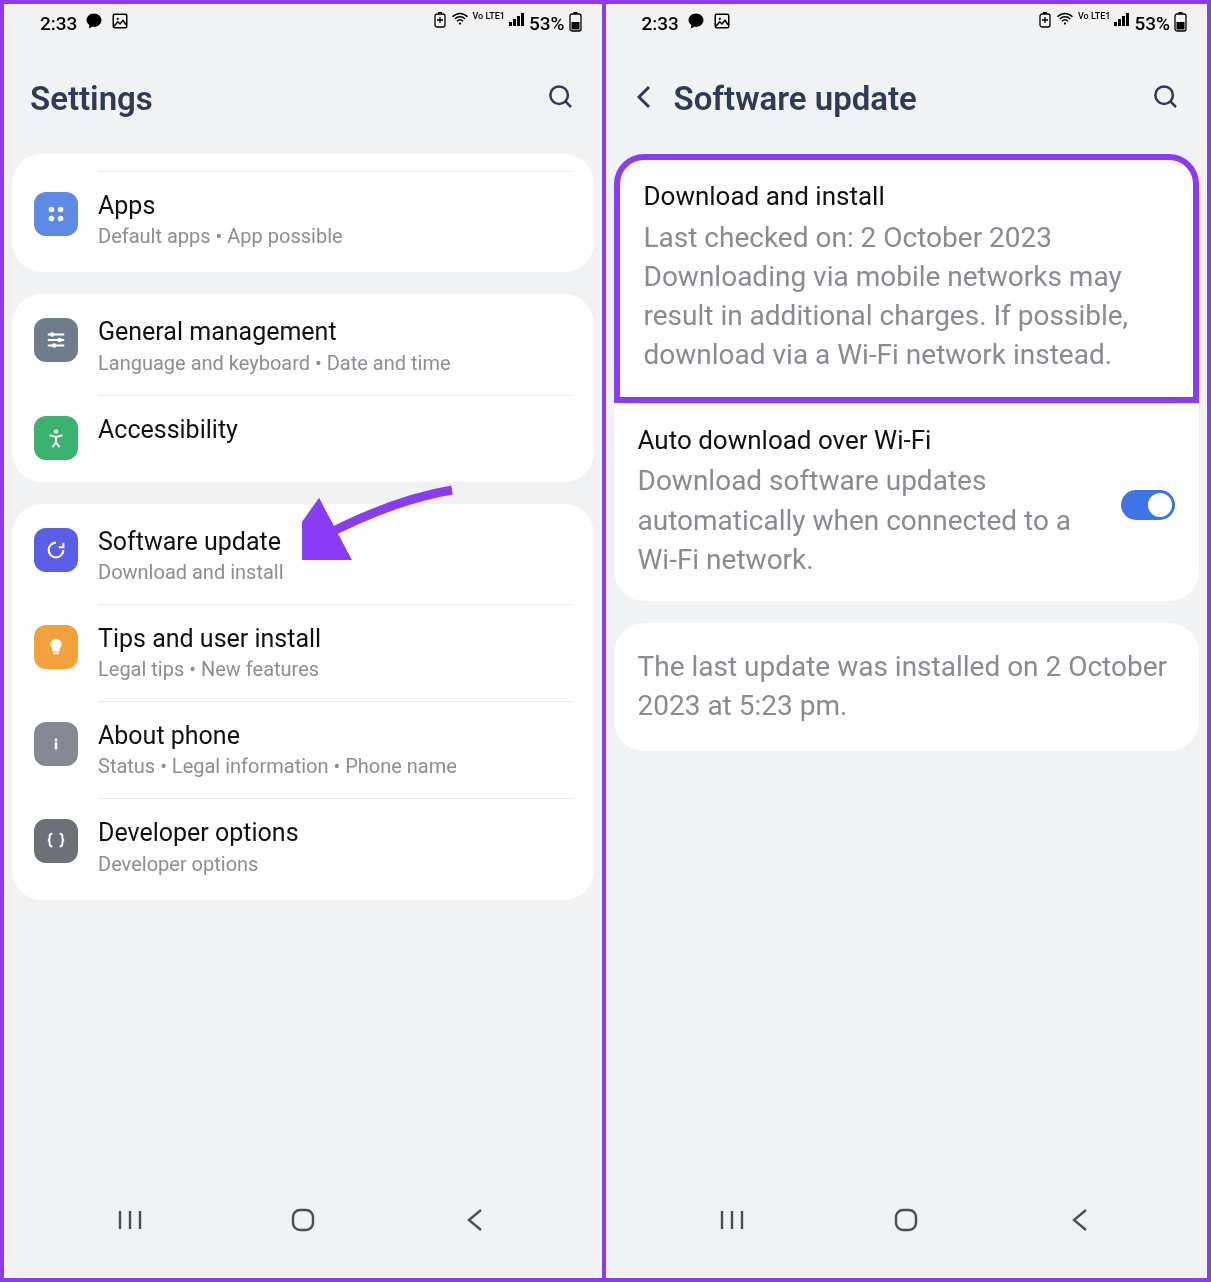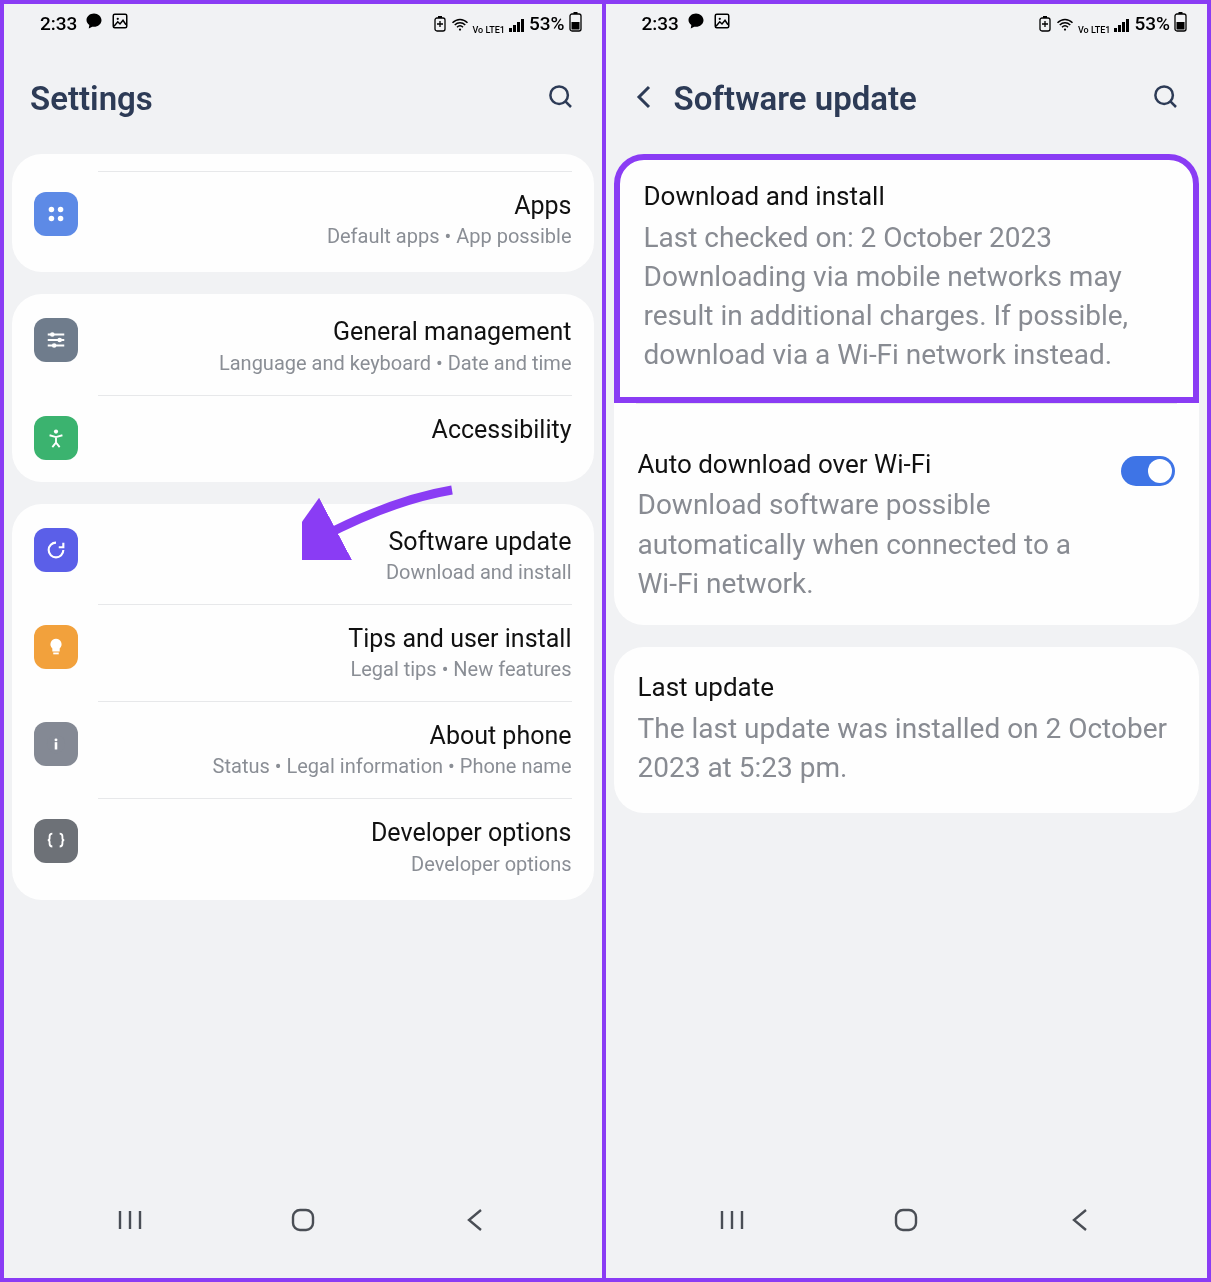--- a/index.html
+++ b/index.html
@@ -24,21 +24,21 @@
     display: flex;
     justify-content: space-between;
     align-items: center;
     padding: 8px 20px 4px;
     font-size: 19px;
     font-weight: 500;
     color: #000;
     margin-left: 16px;
   }
   .status-left { display:flex; align-items:center; gap:8px; }
-  .status-right { display:flex; align-items:flex-end; gap:4px; font-size:14px; }
+  .status-right { display:flex; align-items:flex-start; gap:4px; font-size:14px; }
   .status-right svg { flex-shrink:0; }
   .header {
     display: flex;
     align-items: center;
     padding: 40px 26px 36px;
     color: #2d3b56;
   }
   .header .back { margin-right: 18px; }
   .header-title {
     font-size: 33px;
@@ -52,21 +52,20 @@
     background: #fefefe;
     border-radius: 30px;
     margin-bottom: 22px;
     padding: 4px 0;
   }
   .row {
     display: flex;
     align-items: flex-start;
     padding: 18px 22px;
     position: relative;
-    text-align: right;
   }
   .row-icon {
     width: 44px; height:44px;
     border-radius: 12px;
     display:flex; align-items:center; justify-content:center;
     flex-shrink:0;
     margin-right: 20px;
     margin-top:2px;
   }
   .row-body { flex:1; min-width:0; }
@@ -101,21 +100,21 @@
     font-size: 26px;
     color: #111;
     line-height:1.3;
     margin-bottom:4px;
   }
   .item-sub {
     font-size: 28px;
     color: #888b92;
     line-height:1.4;
   }
-  .item.toggle { display:flex; align-items:flex-start; gap:18px;margin-top:24px; }
+  .item.toggle { display:flex; align-items:center; gap:18px; }
   .item.toggle .item-text { flex:1; }
   .switch {
     width: 54px; height:30px; border-radius:15px;
     background:#3e74e6;
     position: relative;
     margin-top:8px;
     flex-shrink:0;
   }
   .switch::after {
     content:""; position:absolute;
@@ -415,29 +414,28 @@
     <div class="card" style="padding:0;">
       <div class="item highlight-box" style="border-radius:30px 30px 0 0;">
         <div class="item-title">Download and install</div>
         <div class="item-sub" style="white-space:pre-line;">Last checked on: 2 October 2023
 Downloading via mobile networks may result in additional charges. If possible, download via a Wi-Fi network instead.</div>
       </div>
       <div class="divider full"></div>
       <div class="item toggle">
         <div class="item-text">
           <div class="item-title">Auto download over Wi-Fi</div>
-          <div class="item-sub">Download software possible automatically when connected to a Wi-Fi network.</div>
+          <div class="item-sub">Download software updates automatically when connected to a Wi-Fi network.</div>
         </div>
         <div class="switch"></div>
       </div>
     </div>
 
     <div class="card">
       <div class="item">
-        <div class="item-title">Last update</div>
         <div class="item-sub">The last update was installed on 2 October 2023 at 5:23 pm.</div>
       </div>
     </div>
 
   </div>
 
   <div class="navbar">
     <div class="navbtn">
       <svg width="26" height="22" viewBox="0 0 26 22">
           <line x1="3" y1="2" x2="3" y2="20" stroke="#4a4e55" stroke-width="2.4"></line>

